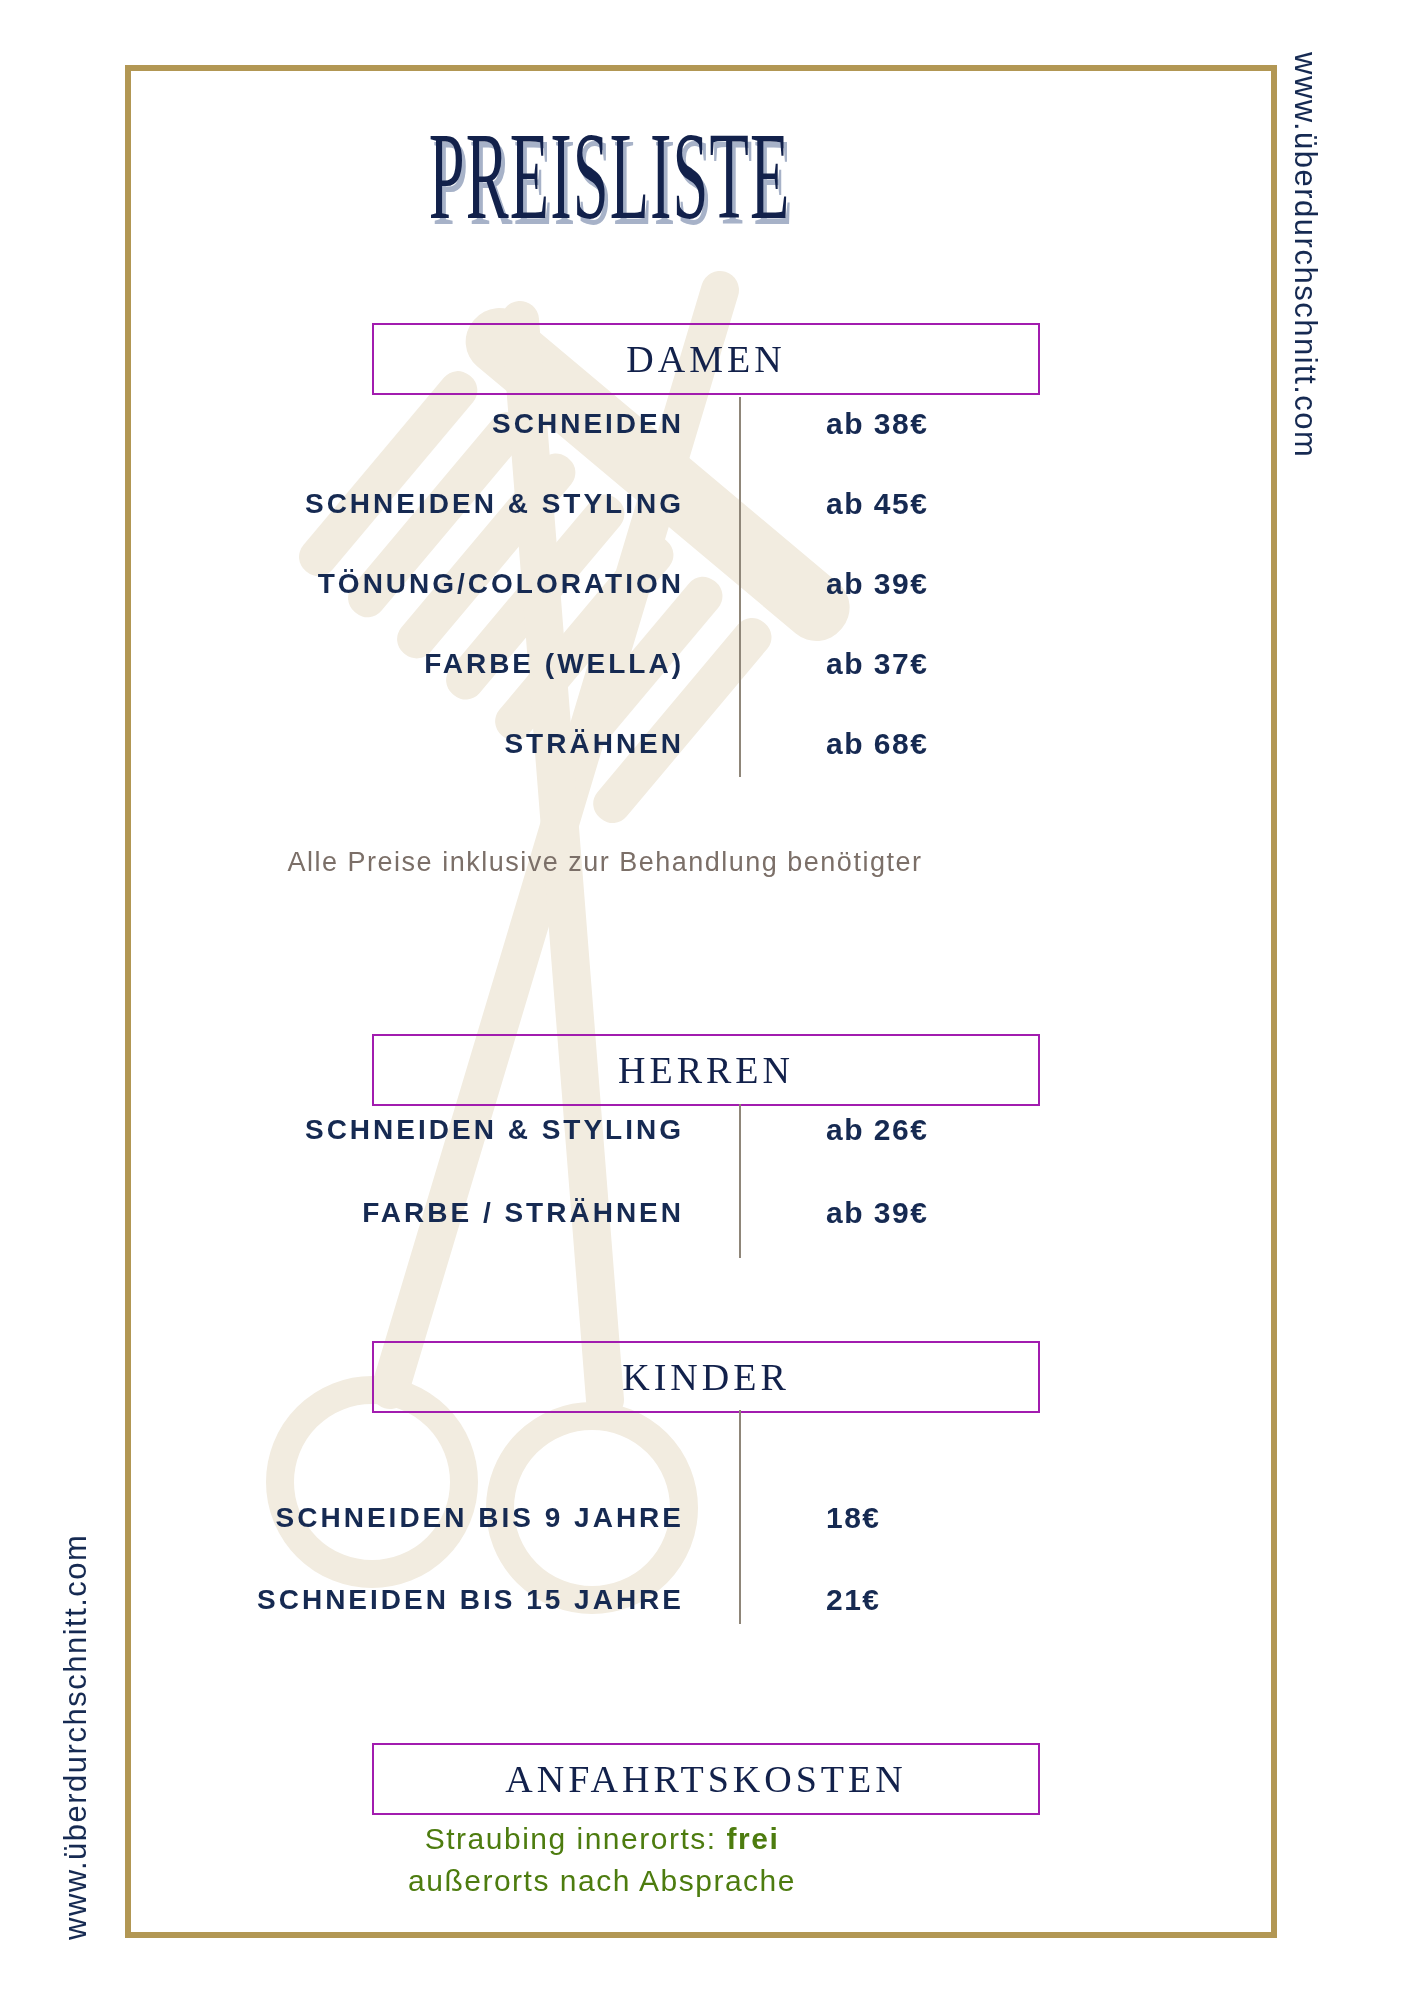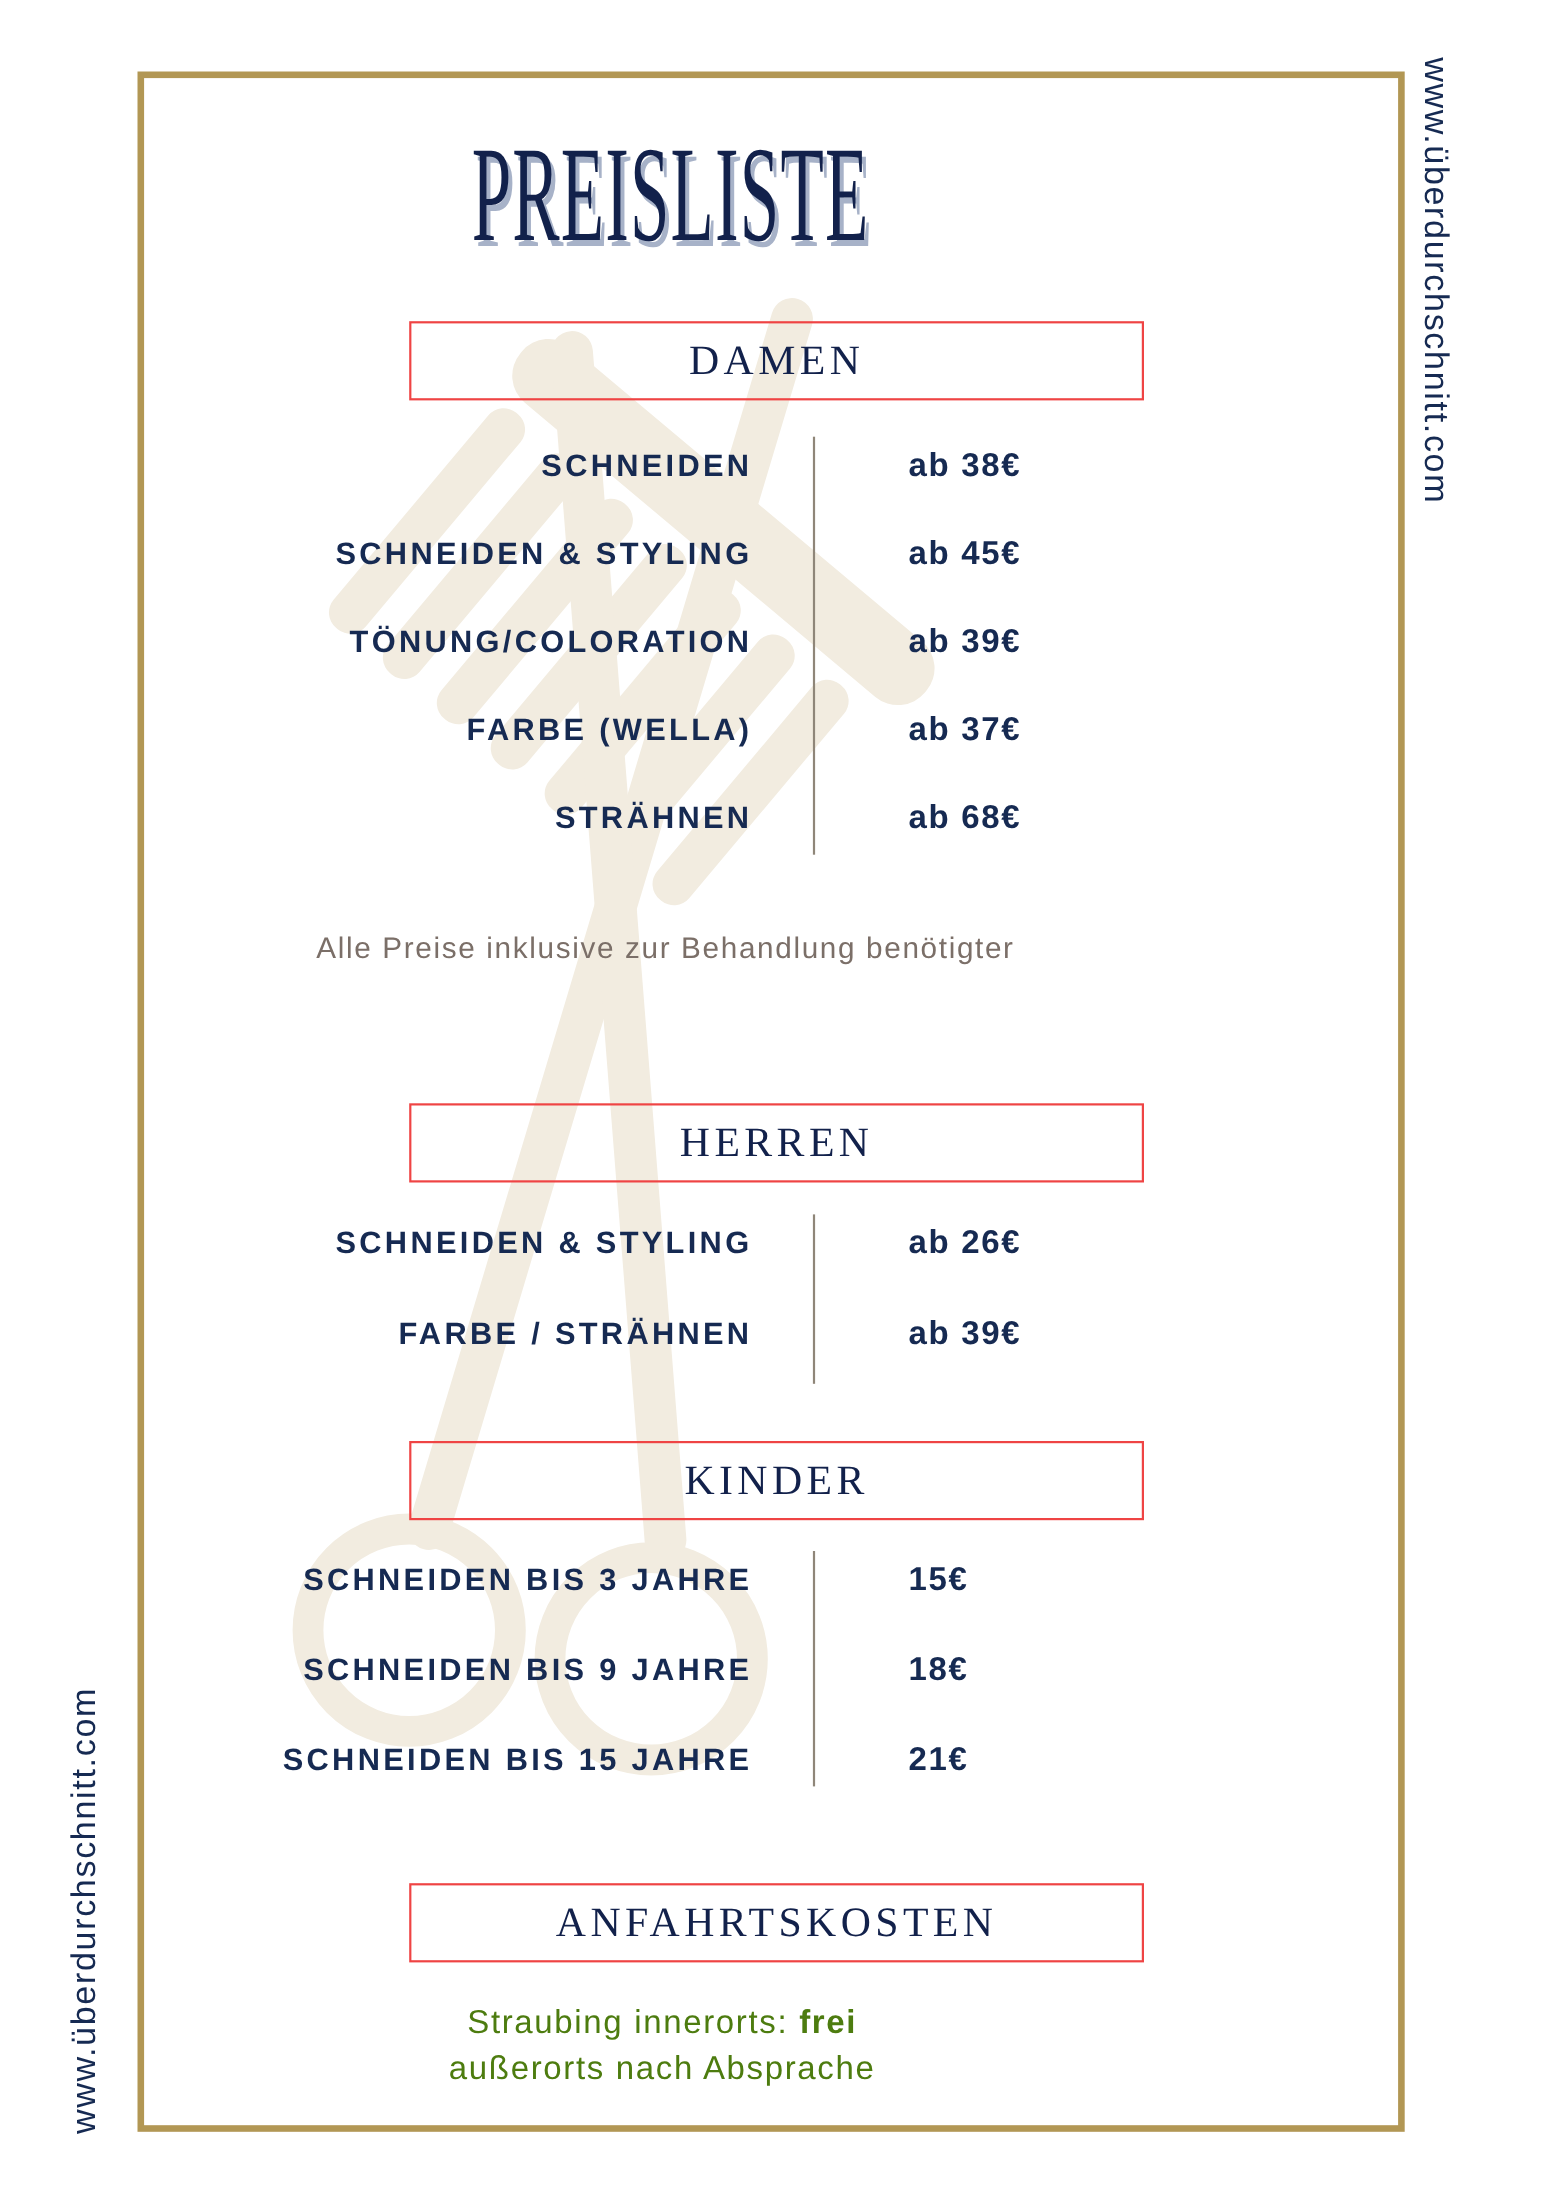--- a/index.html
+++ b/index.html
@@ -10,23 +10,23 @@
   
   .frame{position:absolute;left:125px;top:65px;width:1152px;height:1873px;
          border:6px solid #b29754;box-sizing:border-box;z-index:2;background:transparent;}
   .content{position:absolute;left:0;top:0;width:1414px;height:2000px;z-index:3;}
   
   .title-wrap{position:absolute;top:112px;left:0;width:1220px;text-align:center;}
   .title-inner{display:inline-block;transform:scaleX(0.52);transform-origin:50% 50%;
                font-family:"Liberation Serif",serif;font-size:124px;line-height:1.05;
                color:#12214b;letter-spacing:2px;text-shadow:7px 6px 0 #a7b2c8;white-space:nowrap;}
   
-  .sec-box{position:absolute;left:372px;width:668px;height:72px;border:2px solid #ef4444;
+  .sec-box{position:absolute;left:372px;width:668px;height:72px;border:2px solid #a21caf;
            box-sizing:border-box;display:flex;align-items:center;justify-content:center;
-           background:transparent;}
+           background:transparent;margin-top:31px;}
   .sec-heading{font-family:"Liberation Serif",serif;font-size:38px;letter-spacing:4px;
                color:#12214b;white-space:nowrap;}
   
   .row{position:absolute;left:0;width:1398px;height:36px;line-height:36px;}
   .lbl{position:absolute;right:714px;font-size:28px;font-weight:bold;letter-spacing:3px;
        color:#162a52;white-space:nowrap;}
   .prc{position:absolute;left:778px;font-size:30px;font-weight:bold;letter-spacing:1.5px;
        color:#162a52;white-space:nowrap;margin-left:48px;}
   .vdiv{position:absolute;left:739px;width:2px;background:#8f8679;}
   
@@ -113,24 +113,20 @@
     </div>
     <div class="row" style="top:1195px">
       <span class="lbl">FARBE / STRÄHNEN</span>
       <span class="prc">ab 39€</span>
     </div>
 
     <div class="sec-box" style="top:1310px">
       <span class="sec-heading">KINDER</span>
     </div>
     <div class="vdiv" style="top:1410px;height:214px"></div>
-    <div class="row" style="top:1418px">
-      <span class="lbl">SCHNEIDEN BIS 3 JAHRE</span>
-      <span class="prc">15€</span>
-    </div>
     <div class="row" style="top:1500px">
       <span class="lbl">SCHNEIDEN BIS 9 JAHRE</span>
       <span class="prc">18€</span>
     </div>
     <div class="row" style="top:1582px">
       <span class="lbl">SCHNEIDEN BIS 15 JAHRE</span>
       <span class="prc">21€</span>
     </div>
 
     <div class="sec-box" style="top:1712px">

